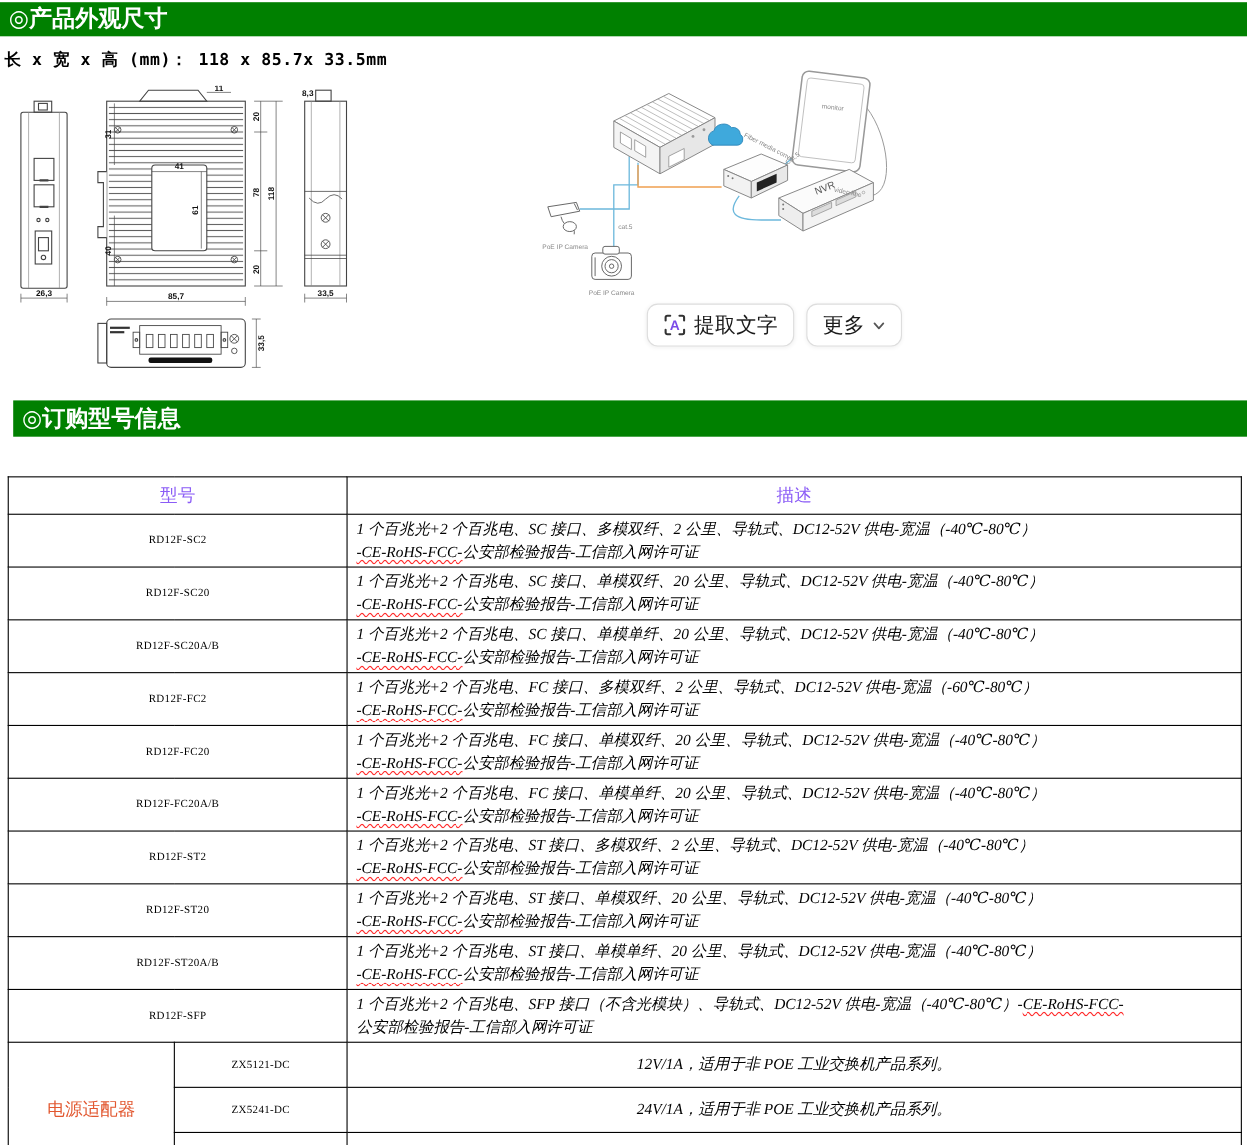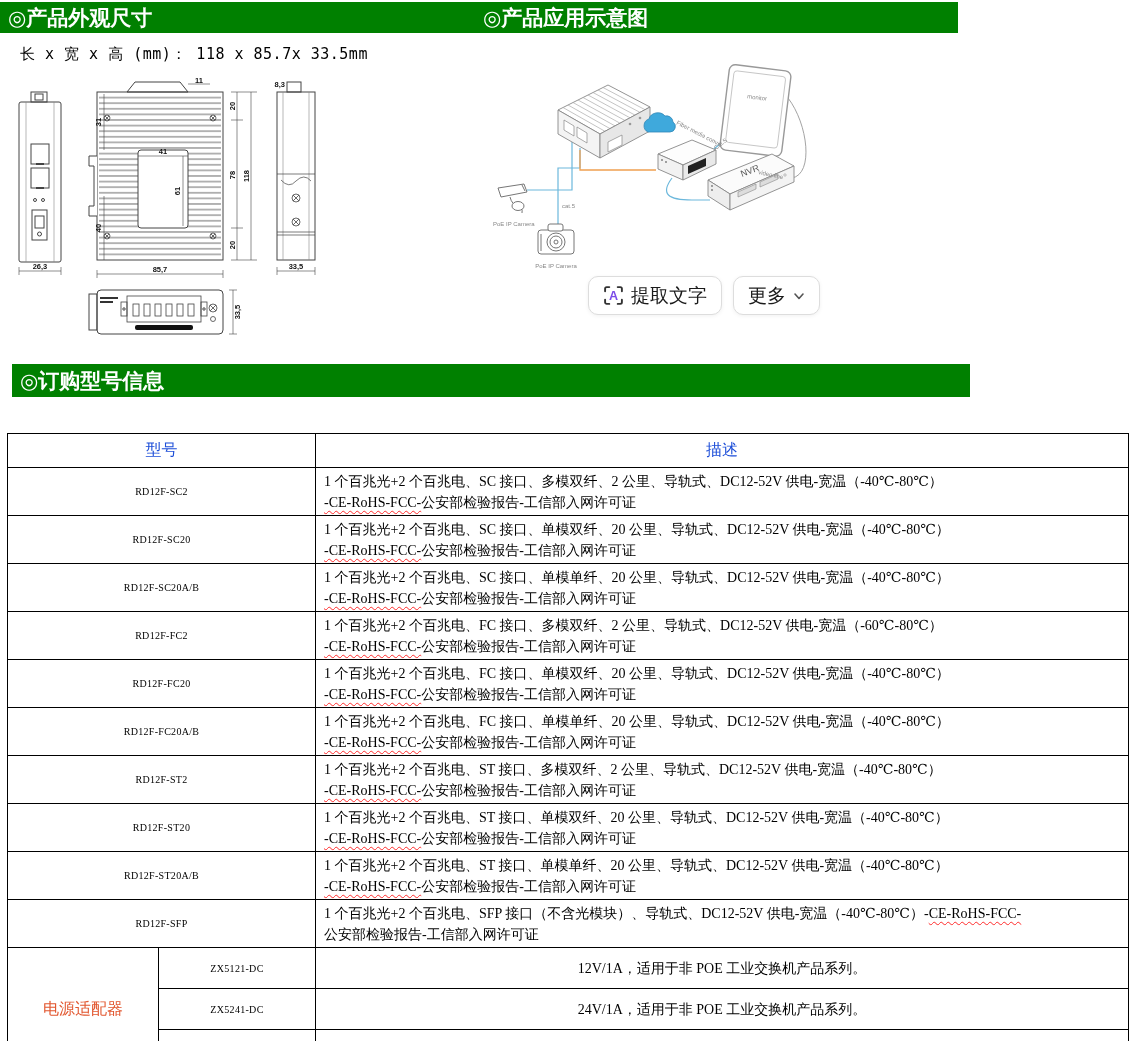--- a/index.html
+++ b/index.html
@@ -1,30 +1,30 @@
 <!DOCTYPE html>
 <html><head>
 <meta charset="utf-8">
 <style>
   html,body{margin:0;padding:0;}
   body{
     width:1134px;height:1041px;position:relative;background:#fff;
     font-family:"Liberation Serif","DejaVu Serif",serif;color:#000;overflow:hidden;
   }
   .section-bar{
-    position:absolute;left:0;width:958px;height:31px;background:#008000;
+    position:absolute;left:0;width:1134px;height:31px;background:#008000;
     color:#fff;font-family:"Liberation Sans","DejaVu Sans",sans-serif;
     font-weight:bold;font-size:21px;line-height:31px;
   }
   #bar-top{top:2px;}
   #bar-mid{top:364px;height:33px;line-height:33px;margin-left:12px;}
   .bar-title-left{position:absolute;left:8px;top:0;}
   .bar-title-right{position:absolute;left:483px;top:0;}
   #dims-line{
-    position:absolute;left:20px;top:45px;font-weight:normal;font-size:15px;
+    position:absolute;left:4px;top:45px;font-weight:bold;font-size:15px;
     font-family:"DejaVu Sans Mono","Liberation Mono",monospace;letter-spacing:.5px;
   }
   #drawing-svg{position:absolute;left:5px;top:78px;}
   #diagram-svg{position:absolute;left:480px;top:58px;}
   svg text{font-family:"Liberation Sans","DejaVu Sans",sans-serif;}
   .dim-label{font-size:7.5px;fill:#111;font-weight:bold;}
   .diag-label{font-size:6px;fill:#888;}
   
   #toolbar{position:absolute;left:588px;top:276px;display:flex;gap:11px;
     font-family:"Liberation Sans","DejaVu Sans",sans-serif;}
@@ -32,37 +32,36 @@
     display:flex;align-items:center;gap:7px;height:37px;padding:0 14px;
     background:#fff;border:1px solid #ddd;border-radius:10px;
     box-shadow:0 1px 4px rgba(0,0,0,.06);font-size:19px;color:#1a1a1a;cursor:pointer;
   }
   
   #order-table{
     position:absolute;left:7px;top:433px;width:1121px;
     border-collapse:collapse;table-layout:fixed;font-size:14px;
   }
   #order-table td,#order-table th{border:1px solid #000;vertical-align:middle;}
-  #order-table th{height:31px;font-weight:normal;font-size:16px;color:#1d4ed8;text-align:center;}
+  #order-table th{height:31px;font-weight:normal;font-size:16px;color:#8b5cf6;text-align:center;}
   .model-cell{height:45px;text-align:center;font-size:10px;letter-spacing:.3px;}
-  .desc-cell{padding:1px 8px;line-height:21px;}
+  .desc-cell{padding:1px 8px;line-height:21px;font-style:italic;}
   .adapter-row td{height:38px;text-align:center;}
   .adapter-row .model-cell{height:38px;}
   .adapter-label{color:#E2572F;font-size:16px;text-align:center;}
   .wavy{
     text-decoration:underline;text-decoration-style:wavy;
     text-decoration-color:#FF2B2B;text-decoration-thickness:1px;text-underline-offset:3px;margin-top:44px;
   }
 </style>
 </head>
 <body>
 
 <div id="bar-top" class="section-bar">
   <span class="bar-title-left">◎产品外观尺寸</span>
-  <span class="bar-title-right">◎产品应用示意图</span>
 </div>
 
 <div id="dims-line">长 x 宽 x 高 (mm)：  118 x 85.7x 33.5mm</div>
 
 <svg id="drawing-svg" width="330" height="268" viewBox="0 0 330 268">
   <defs>
     <pattern id="ribs" width="8" height="5.6" patternUnits="userSpaceOnUse">
       <line x1="0" y1="2.8" x2="8" y2="2.8" stroke="#555" stroke-width="0.9"></line>
     </pattern>
   </defs>

